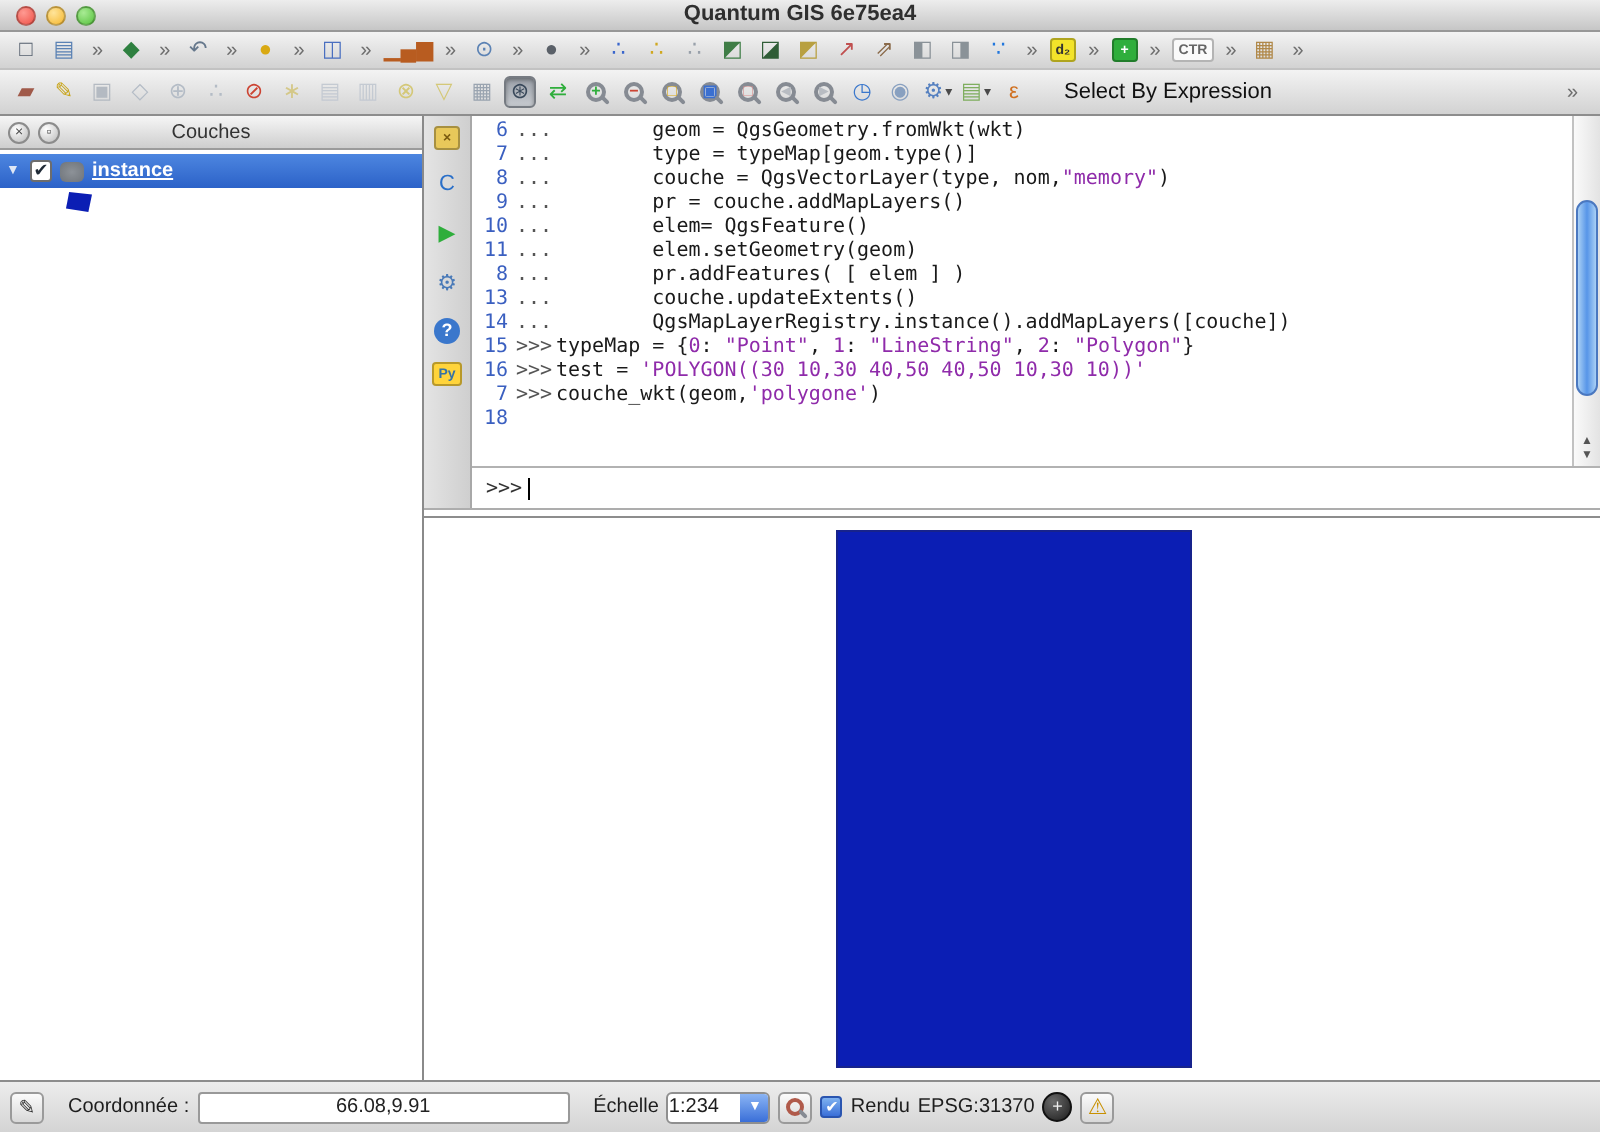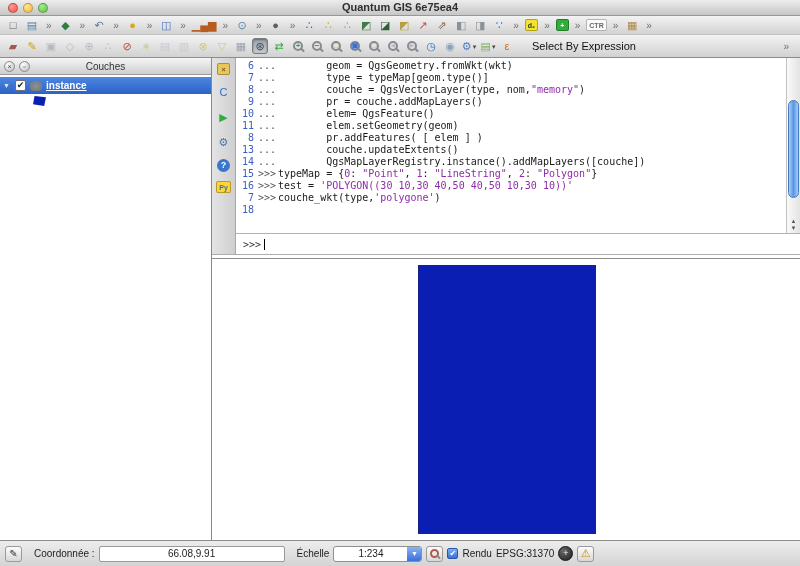--- a/index.html
+++ b/index.html
@@ -76,21 +76,21 @@
 
   
   .map-canvas { flex: 1; background: #fff; position: relative; overflow: hidden; }
   .map-polygon { position: absolute; left: 206px; top: 6px; width: 178px; height: 269px; background: #0b1eb4; border: 1px solid #17238c; }
 
   
   .statusbar { height: 26px; border-top: 1px solid #8d8d8d; background: linear-gradient(#ededed,#d4d4d4); display: flex; align-items: center; font-size: 10px; color: #1d1d1d; padding: 0 5px; gap: 4px; white-space: nowrap; }
   .sb-iconbtn { height: 16px; min-width: 17px; border: 1px solid #9a9a9a; border-radius: 3px; background: linear-gradient(#fbfbfb,#d8d8d8); display: inline-flex; align-items: center; justify-content: center; font-size: 10px; color: #333; }
   .sb-input { width: 186px; height: 16px; border: 1px solid #999; border-radius: 2px; background: #fff; text-align: center; font-size: 10px; font-family: "Liberation Sans", sans-serif; color: #222; }
   .combo { height: 16px; border: 1px solid #8f8f8f; border-radius: 3px; background: #fff; display: inline-flex; align-items: stretch; overflow: hidden; }
-  .combo-val { padding: 0 24px; font-size: 10px; line-height: 14px; min-width: 36px; }
+  .combo-val { padding: 0 0; font-size: 10px; line-height: 14px; min-width: 36px; }
   .combo-btn { width: 14px; background: linear-gradient(#8ab4f4,#3a6fd8); color: #fff; font-size: 7px; display: flex; align-items: center; justify-content: center; }
   .sb-check { width: 11px; height: 11px; background: linear-gradient(#7fb2f0,#3a6fd8); border: 1px solid #2a55b0; border-radius: 2px; color: #fff; font-size: 8px; line-height: 10px; text-align: center; }
   .sb-round { width: 15px; height: 15px; border-radius: 50%; background: radial-gradient(circle at 35% 30%, #6a6a6a, #1c1c1c); border: 1px solid #111; color: #eee; font-size: 9px; line-height: 13px; text-align: center; }
   .warn-glyph { color: #c89000; font-size: 11px; }
   .epsg { font-weight: normal; }
   .sbsp { flex: 0 0 4px; }
 </style>
 </head>
 <body>
 
@@ -240,21 +240,21 @@
                 <div class="cline"><span class="ln">7</span><span class="cprompt">...</span><span class="ccode"><span class="c-t">        type = typeMap[geom.type()]</span></span></div>
                 <div class="cline"><span class="ln">8</span><span class="cprompt">...</span><span class="ccode"><span class="c-t">        couche = QgsVectorLayer(type, nom,</span><span class="c-s">"memory"</span><span class="c-t">)</span></span></div>
                 <div class="cline"><span class="ln">9</span><span class="cprompt">...</span><span class="ccode"><span class="c-t">        pr = couche.addMapLayers()</span></span></div>
                 <div class="cline"><span class="ln">10</span><span class="cprompt">...</span><span class="ccode"><span class="c-t">        elem= QgsFeature()</span></span></div>
                 <div class="cline"><span class="ln">11</span><span class="cprompt">...</span><span class="ccode"><span class="c-t">        elem.setGeometry(geom)</span></span></div>
                 <div class="cline"><span class="ln">8</span><span class="cprompt">...</span><span class="ccode"><span class="c-t">        pr.addFeatures( [ elem ] )</span></span></div>
                 <div class="cline"><span class="ln">13</span><span class="cprompt">...</span><span class="ccode"><span class="c-t">        couche.updateExtents()</span></span></div>
                 <div class="cline"><span class="ln">14</span><span class="cprompt">...</span><span class="ccode"><span class="c-t">        QgsMapLayerRegistry.instance().addMapLayers([couche])</span></span></div>
                 <div class="cline"><span class="ln">15</span><span class="cprompt">&gt;&gt;&gt;</span><span class="ccode"><span class="c-t">typeMap = {</span><span class="c-n">0</span><span class="c-t">: </span><span class="c-s">"Point"</span><span class="c-t">, </span><span class="c-n">1</span><span class="c-t">: </span><span class="c-s">"LineString"</span><span class="c-t">, </span><span class="c-n">2</span><span class="c-t">: </span><span class="c-s">"Polygon"</span><span class="c-t">}</span></span></div>
                 <div class="cline"><span class="ln">16</span><span class="cprompt">&gt;&gt;&gt;</span><span class="ccode"><span class="c-t">test = </span><span class="c-s">'POLYGON((30 10,30 40,50 40,50 10,30 10))'</span></span></div>
-                <div class="cline"><span class="ln">7</span><span class="cprompt">&gt;&gt;&gt;</span><span class="ccode"><span class="c-t">couche_wkt(type,</span><span class="c-s">'polygone'</span><span class="c-t">)</span></span></div>
+                <div class="cline"><span class="ln">7</span><span class="cprompt">&gt;&gt;&gt;</span><span class="ccode"><span class="c-t">couche_wkt(geom,</span><span class="c-s">'polygone'</span><span class="c-t">)</span></span></div>
                 <div class="cline"><span class="ln">18</span><span class="cprompt"></span><span class="ccode"></span></div>
               </div>
             <div class="scrollbar">
               <div class="sb-thumb"></div>
               <div class="sb-arrows">
                 <span>▲</span>
                 <span>▼</span>
               </div>
             </div>
           </div>

